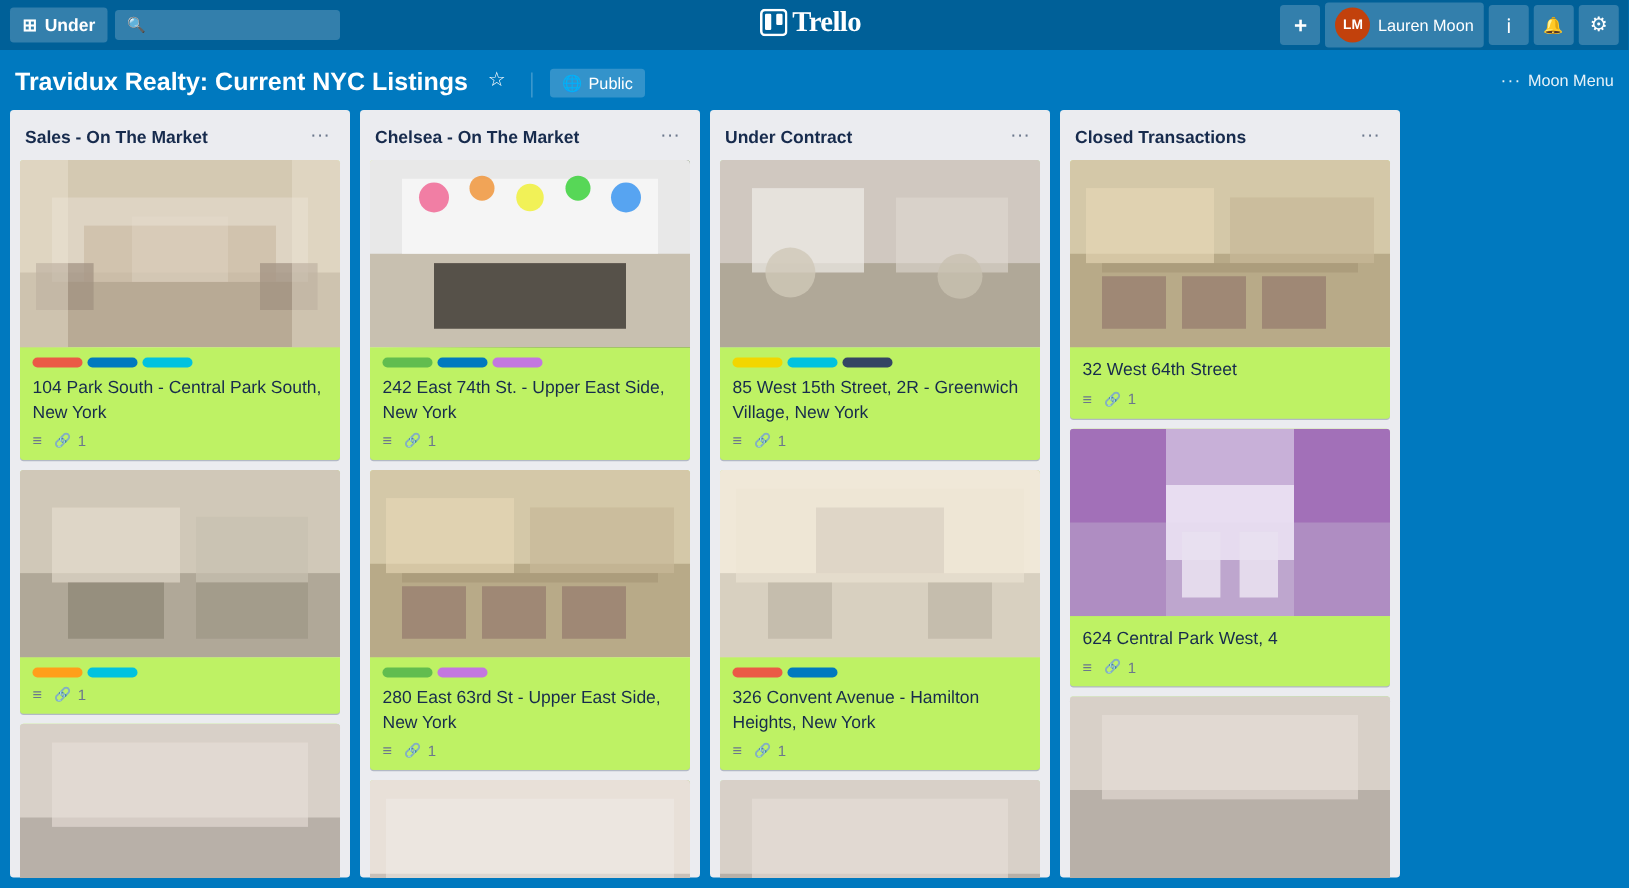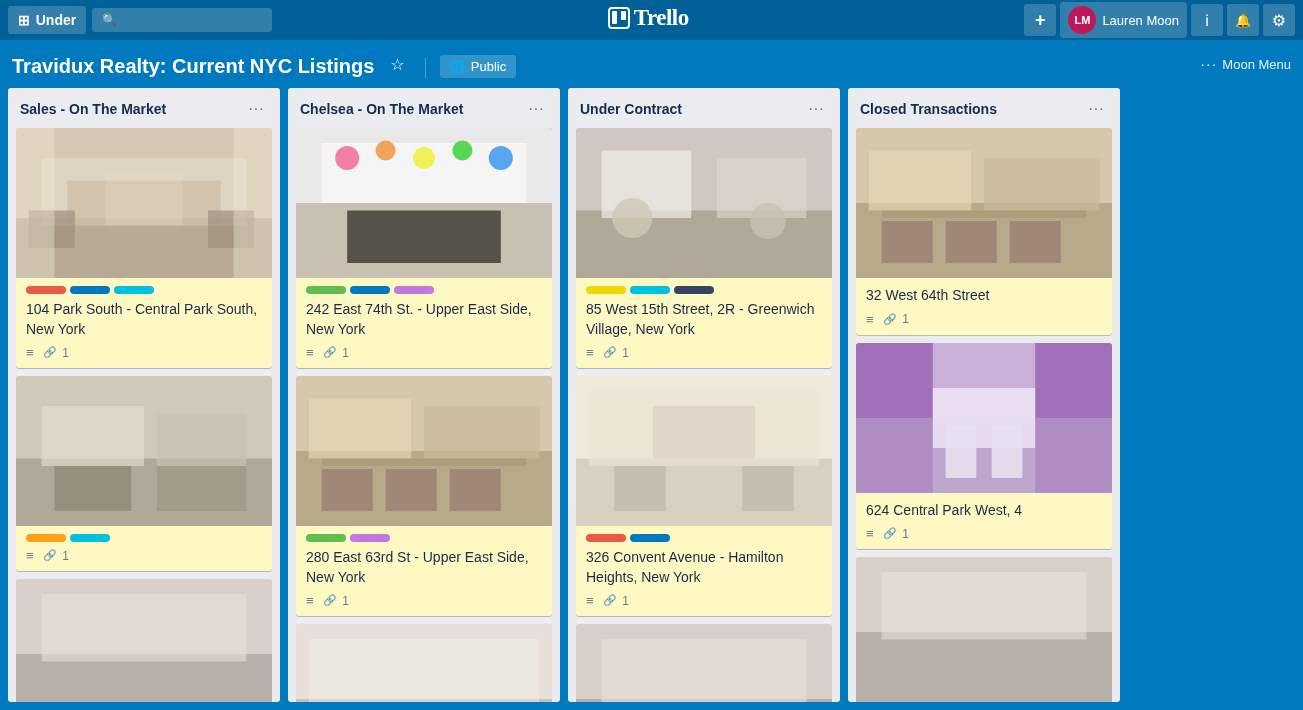--- a/index.html
+++ b/index.html
@@ -80,21 +80,21 @@
       padding: 4px 8px;
       cursor: pointer;
       display: flex;
       align-items: center;
       gap: 6px;
     }
     .avatar {
       width: 28px;
       height: 28px;
       border-radius: 50%;
-      background: #be185d;
+      background: #c2410c;
       overflow: hidden;
       display: flex;
       align-items: center;
       justify-content: center;
       font-size: 12px;
       color: #fff;
       font-weight: bold;
     }
 
     
@@ -185,21 +185,21 @@
       border-radius: 3px;
     }
     .list-cards {
       padding: 0 8px 8px;
       overflow-y: auto;
       flex: 1;
     }
 
     
     .card {
-      background: #fef9c3;
+      background: #bef264;
       border-radius: 3px;
       margin-bottom: 8px;
       cursor: pointer;
       box-shadow: 0 1px 0 rgba(9,30,66,0.25);
     }
     .card-img {
       width: 100%;
       height: 150px;
       border-radius: 3px 3px 0 0;
       overflow: hidden;

